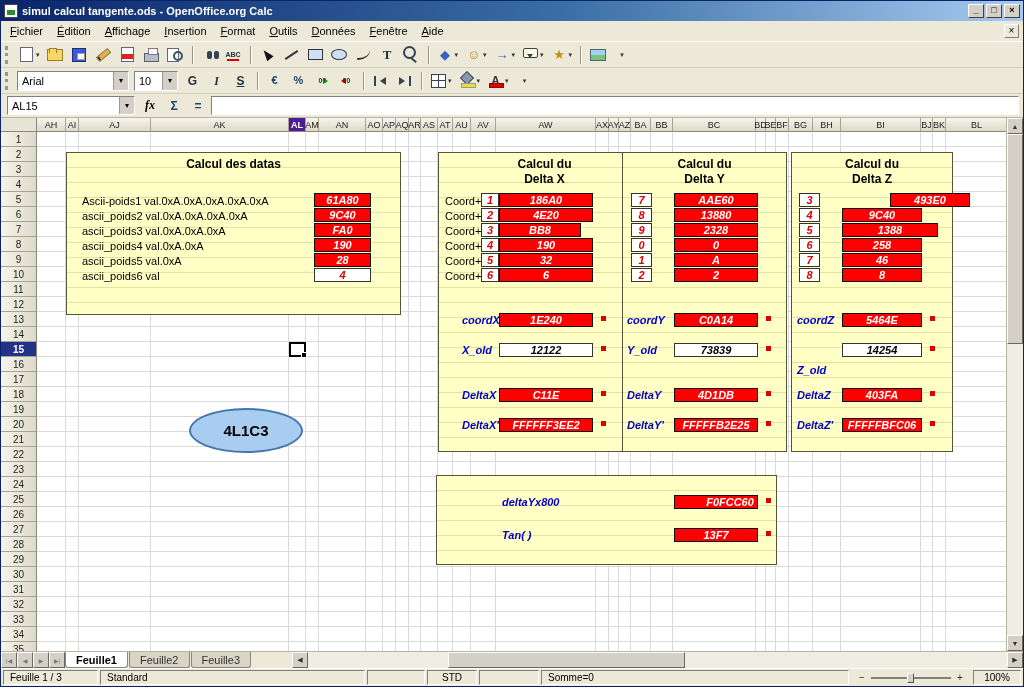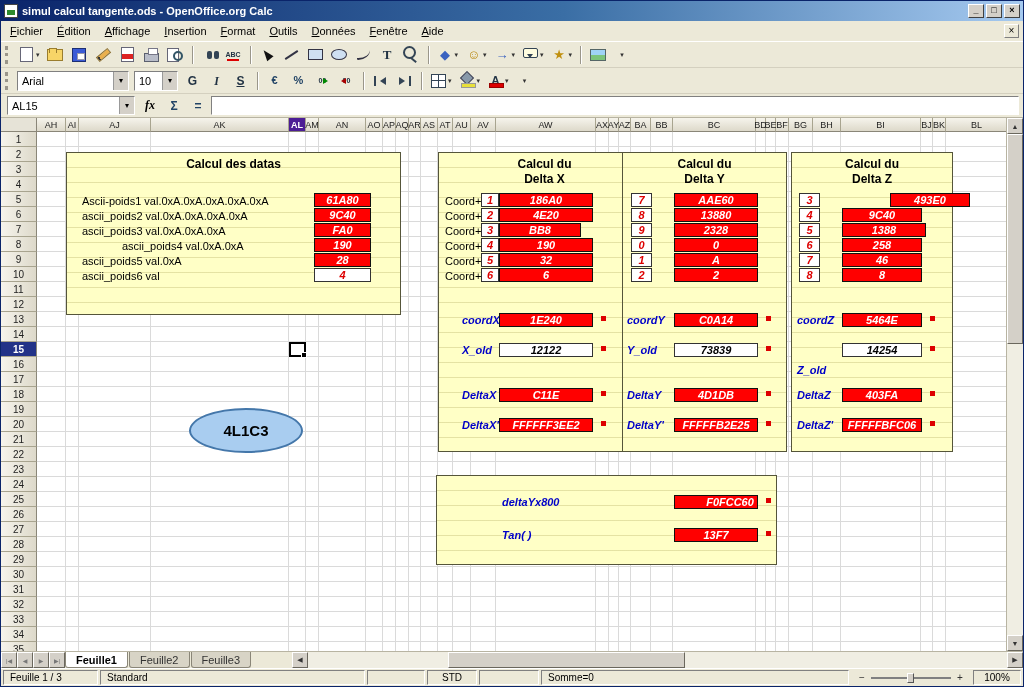--- a/index.html
+++ b/index.html
@@ -442,21 +442,21 @@
           <div class="vline" style="left: 895px;"></div>
           <div class="vline" style="left: 908px;"></div>
           <div class="ybox" style="left: 29px; top: 20px; width: 335px; height: 163px;">
             <div class="box-title" style="top: 4px;">Calcul des datas</div>
             <div class="cell-label" style="left: 15px; top: 42px;">Ascii-poids1 val.0xA.0xA.0xA.0xA.0xA</div>
             <div class="val red" style="left: 247px; top: 40px; width: 57px; height: 14px;">61A80</div>
             <div class="cell-label" style="left: 15px; top: 57px;">ascii_poids2 val.0xA.0xA.0xA.0xA</div>
             <div class="val red" style="left: 247px; top: 55px; width: 57px; height: 14px;">9C40</div>
             <div class="cell-label" style="left: 15px; top: 72px;">ascii_poids3 val.0xA.0xA.0xA</div>
             <div class="val red" style="left: 247px; top: 70px; width: 57px; height: 14px;">FA0</div>
-            <div class="cell-label" style="left: 15px; top: 87px; margin-left: 40px;">ascii_poids4 val.0xA.0xA</div>
+            <div class="cell-label" style="left: 15px; top: 87px;">ascii_poids4 val.0xA.0xA</div>
             <div class="val red" style="left: 247px; top: 85px; width: 57px; height: 14px;">190</div>
             <div class="cell-label" style="left: 15px; top: 102px;">ascii_poids5 val.0xA</div>
             <div class="val red" style="left: 247px; top: 100px; width: 57px; height: 14px;">28</div>
             <div class="cell-label" style="left: 15px; top: 117px;">ascii_poids6 val</div>
             <div class="val num" style="left: 247px; top: 115px; width: 57px; height: 14px;">4</div>
           </div>
           <div class="ybox" style="left: 401px; top: 20px; width: 213px; height: 300px;">
             <div class="box-title" style="top: 4px;">Calcul du</div>
             <div class="box-title" style="top: 19px;">Delta X</div>
             <div class="cell-label" style="left: 6px; top: 42px;">Coord+1</div>
@@ -519,21 +519,21 @@
             <div class="note-marker" style="left: 143px; top: 268px;"></div>
           </div>
           <div class="ybox" style="left: 754px; top: 20px; width: 162px; height: 300px;">
             <div class="box-title" style="top: 4px;">Calcul du</div>
             <div class="box-title" style="top: 19px;">Delta Z</div>
             <div class="val num" style="left: 7px; top: 40px; width: 21px; height: 14px;">3</div>
             <div class="val red" style="left: 50px; top: 40px; width: 80px; height: 14px; margin-left: 48px;">493E0</div>
             <div class="val num" style="left: 7px; top: 55px; width: 21px; height: 14px;">4</div>
             <div class="val red" style="left: 50px; top: 55px; width: 80px; height: 14px;">9C40</div>
             <div class="val num" style="left: 7px; top: 70px; width: 21px; height: 14px;">5</div>
-            <div class="val red" style="left: 50px; top: 70px; width: 84px; height: 14px;">1388</div>
+            <div class="val red" style="left: 50px; top: 70px; width: 96px; height: 14px;">1388</div>
             <div class="val num" style="left: 7px; top: 85px; width: 21px; height: 14px;">6</div>
             <div class="val red" style="left: 50px; top: 85px; width: 80px; height: 14px;">258</div>
             <div class="val num" style="left: 7px; top: 100px; width: 21px; height: 14px;">7</div>
             <div class="val red" style="left: 50px; top: 100px; width: 80px; height: 14px;">46</div>
             <div class="val num" style="left: 7px; top: 115px; width: 21px; height: 14px;">8</div>
             <div class="val red" style="left: 50px; top: 115px; width: 80px; height: 14px;">8</div>
             <div class="field-label" style="left: 5px; top: 161px;">coordZ</div>
             <div class="val red" style="left: 50px; top: 160px; width: 80px; height: 14px;">5464E</div>
             <div class="note-marker" style="left: 138px; top: 163px;"></div>
             <div class="field-label" style="left: 5px; top: 191px; margin-top: 20px;">Z_old</div>

